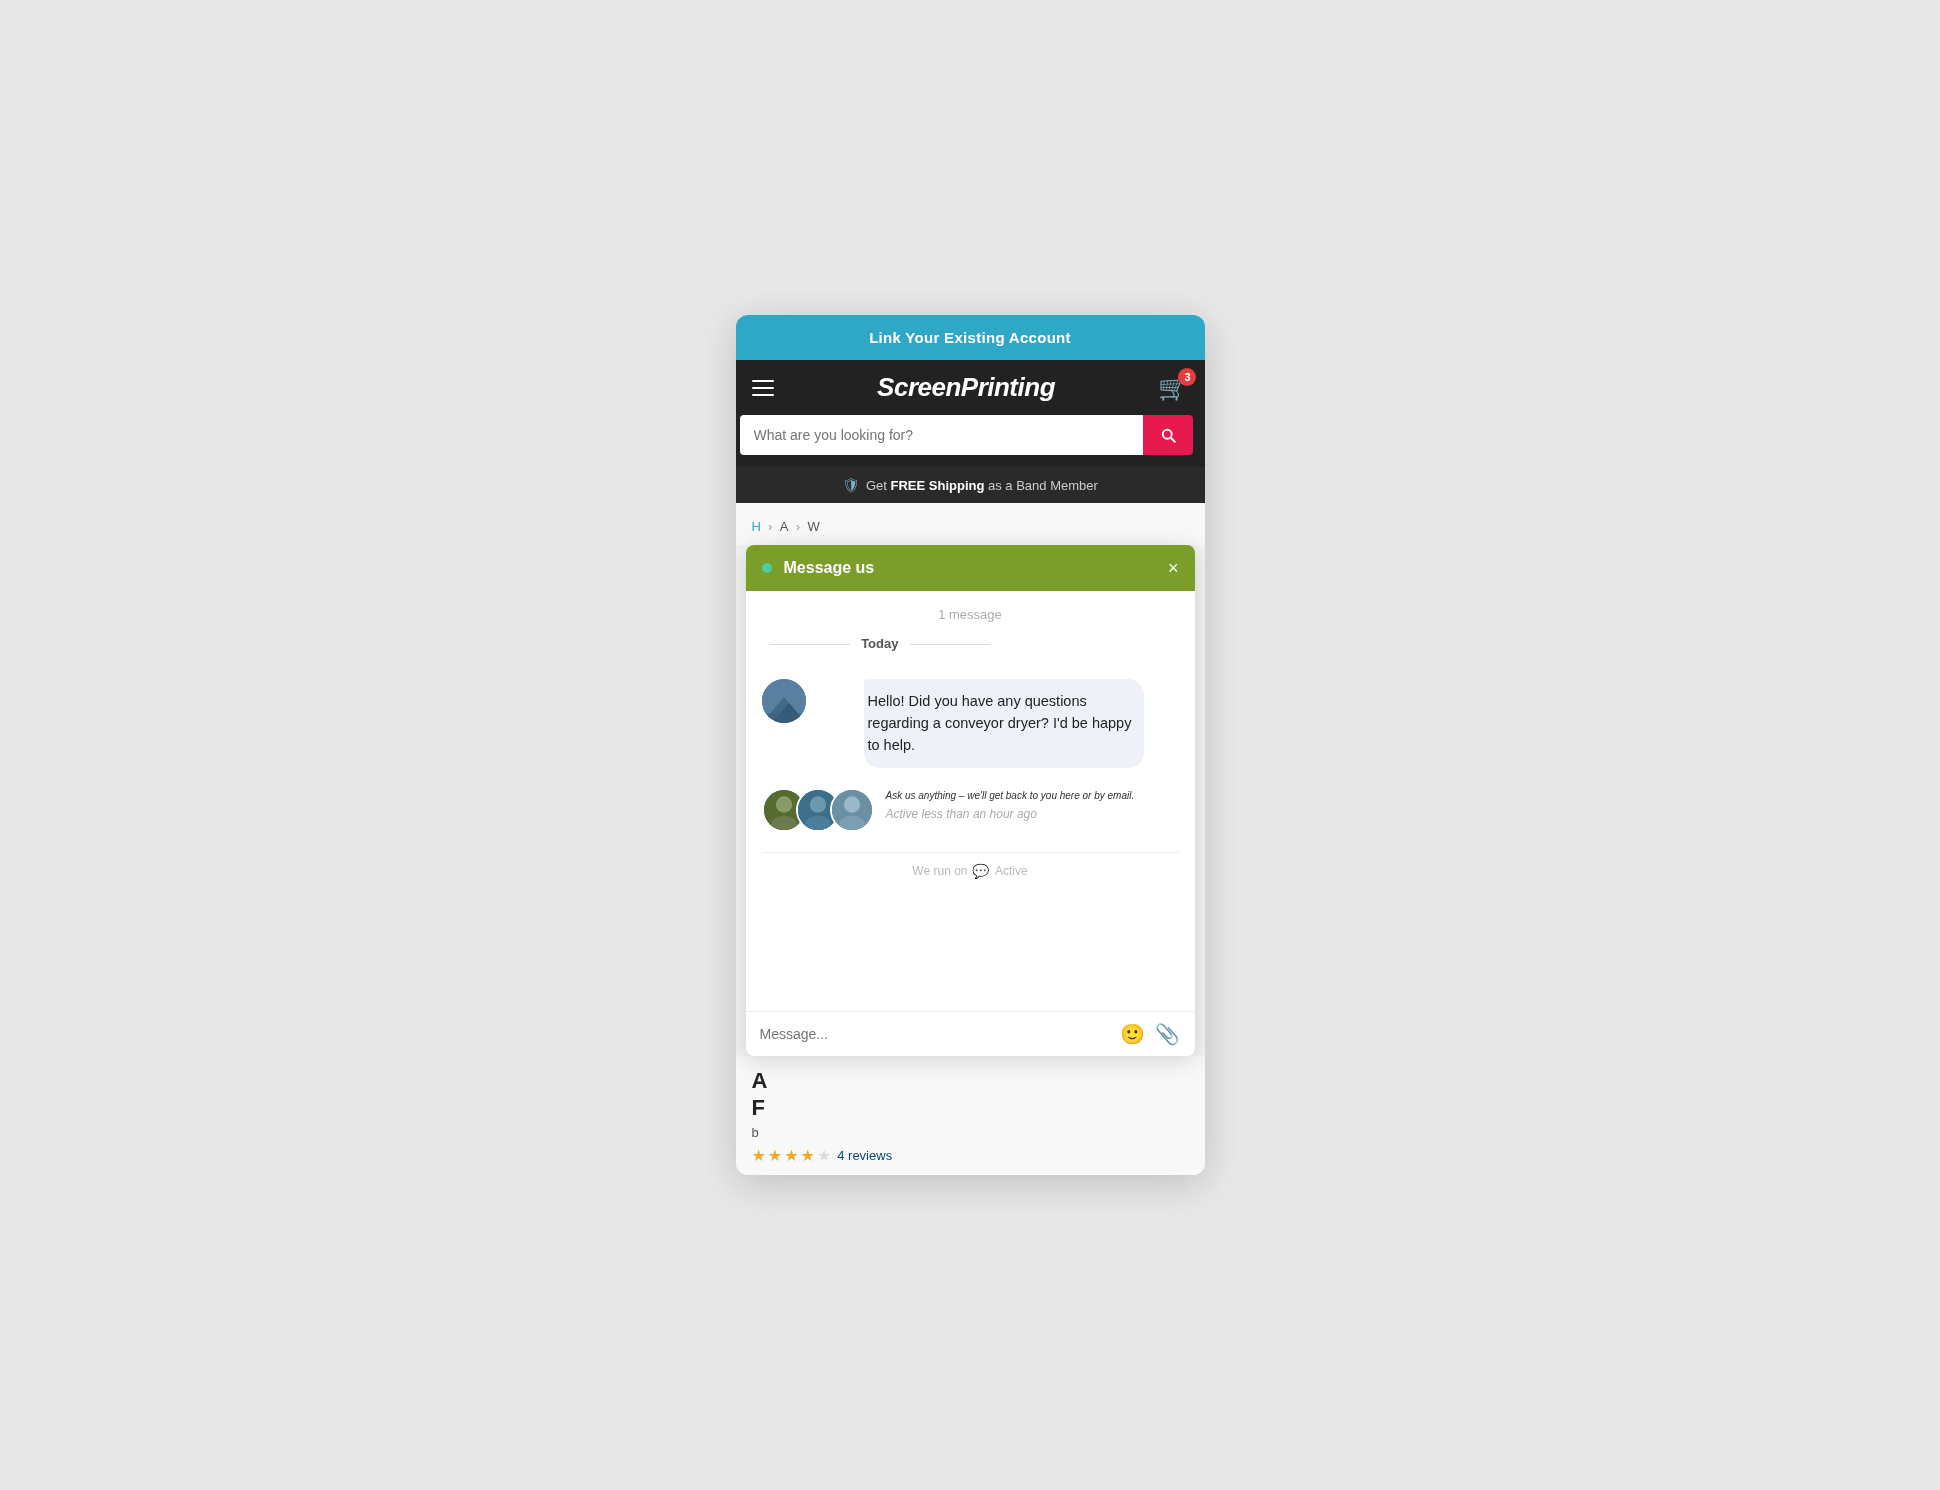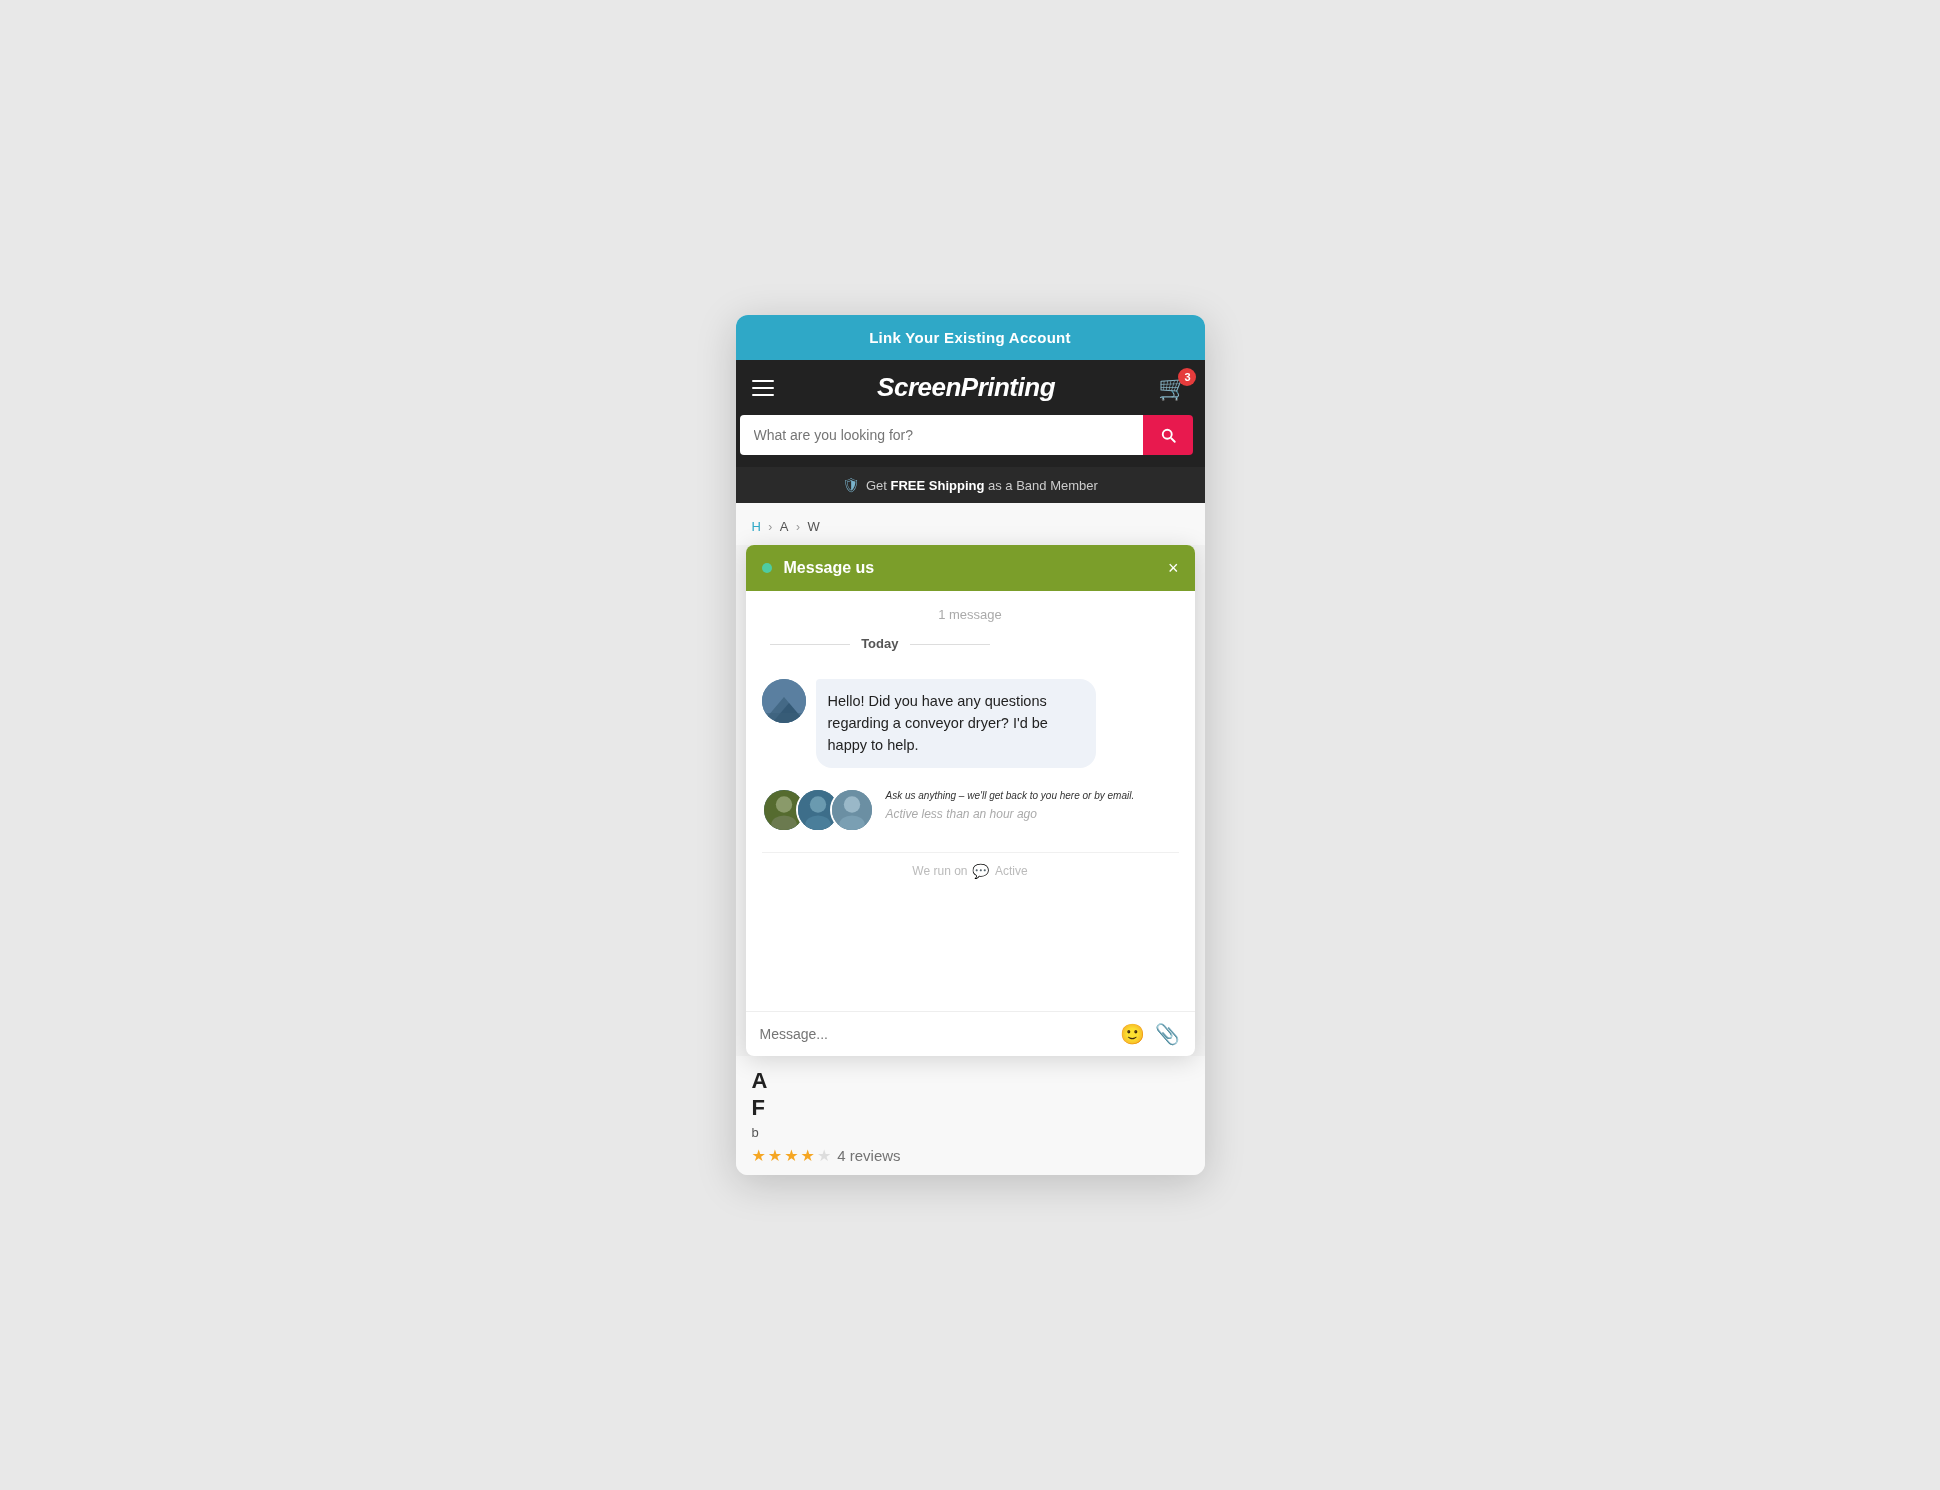--- a/index.html
+++ b/index.html
@@ -256,25 +256,26 @@
     }
 
     
     .avatar-mountain {
       background: #5a7fa0;
     }
 
     .bubble {
       background: #eef2f8;
       border-radius: 4px 16px 16px 16px;
-      padding: 12px 12px;
+      padding: 12px 4px;
       font-size: 14.5px;
       color: #222;
       line-height: 1.5;
       max-width: 280px;
+      margin-left: 48px;
     }
 
     
     .team-row {
       display: flex;
       align-items: flex-start;
       gap: 0;
       margin-bottom: 20px;
     }
     .team-avatars {
@@ -369,22 +370,22 @@
       gap: 6px;
     }
     .stars {
       display: flex;
       gap: 2px;
     }
     .star-full { color: #f5a623; font-size: 16px; }
     .star-half { color: #f5a623; font-size: 16px; }
     .star-empty { color: #ddd; font-size: 16px; }
     .reviews-count {
-      font-size: 15px;
-      color: #737373;
+      font-size: 13px;
+      color: #0c4a6e;
     }
 
     
     .av1 { background: #4a7a9b; }
     .av2 { background: #3d6e8a; }
     .av3 { background: #6b8fa3; }
   </style>
 </head>
 <body>
 

